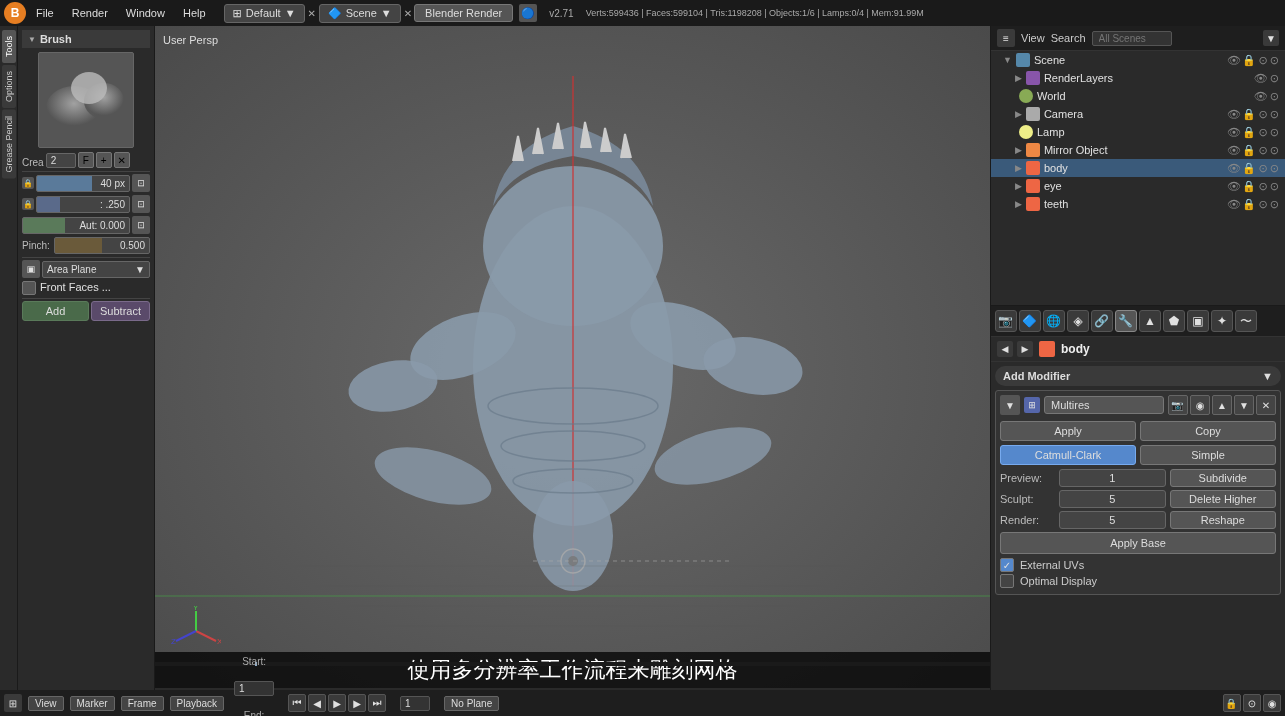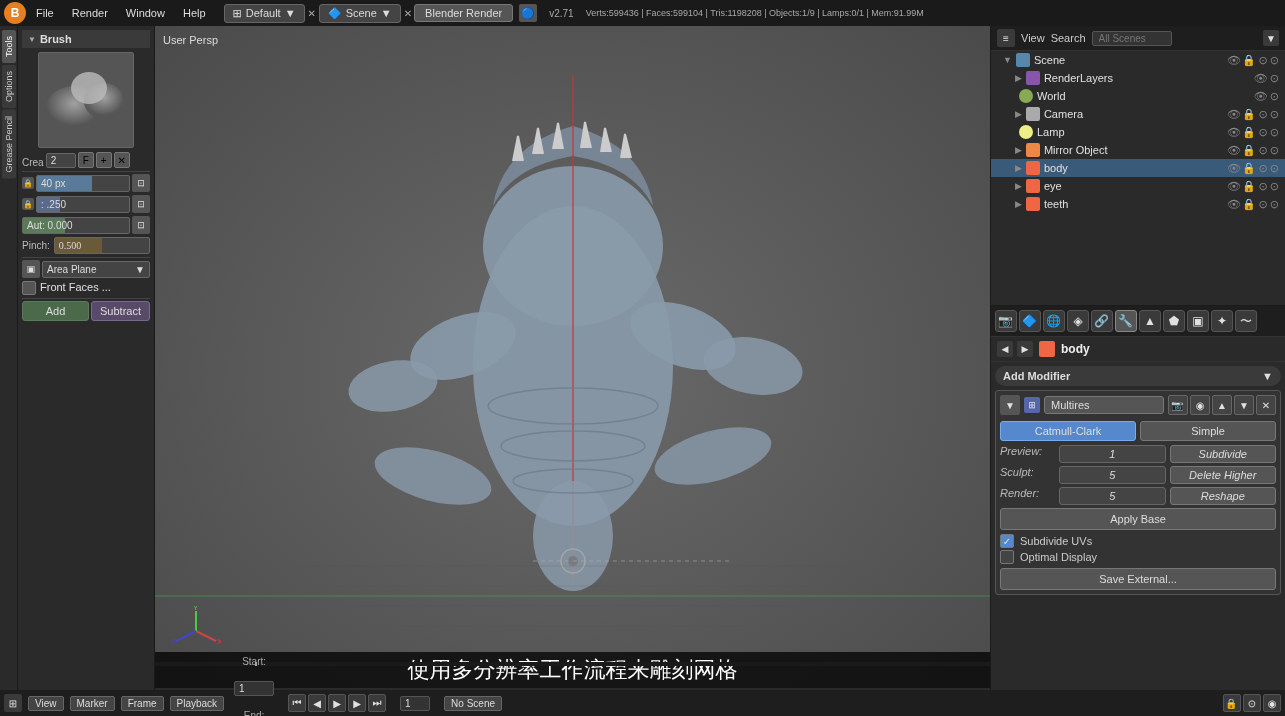--- a/index.html
+++ b/index.html
@@ -154,21 +154,21 @@
       display: flex; align-items: center; gap: 2px; margin-bottom: 3px;
     }
     .slider-field {
       background: linear-gradient(to right, #5a7a5a 0%, #5a7a5a 40%, #444 40%);
       border: 1px solid #666;
       color: #ddd;
       padding: 2px 4px;
       font-size: 10px;
       border-radius: 2px;
       flex: 1;
-      text-align: left;
+      text-align: right;
     }
 
     .dropdown-row {
       display: flex; align-items: center; gap: 2px; margin-bottom: 3px;
     }
     .dropdown-field {
       background: #444;
       border: 1px solid #666;
       color: #ddd;
       padding: 2px 4px;
@@ -492,21 +492,21 @@
       padding: 3px;
       border-radius: 3px;
       cursor: pointer;
       font-size: 11px;
       flex: 1;
       text-align: center;
     }
     .mod-btn.active { background: #5588cc; border-color: #77aaee; }
 
     .mod-row {
-      display: flex; gap: 4px; margin-bottom: 3px; font-style: italic;
+      display: flex; align-items: center; gap: 4px; margin-bottom: 3px;
     }
     .mod-label { color: #bbb; font-size: 11px; min-width: 55px; }
     .mod-value {
       background: #444;
       border: 1px solid #666;
       color: #ddd;
       padding: 2px 6px;
       border-radius: 3px;
       font-size: 11px;
       flex: 1;
@@ -632,21 +632,21 @@
         <span>▼</span>
     </div>
     <div style="color:#aaa;font-size:10px;">✕</div>
   </div>
 
   <div class="engine-btn">Blender Render</div>
 
   <div style="margin-left:4px;display:flex;align-items:center;gap:4px;">
     <div style="width:18px;height:18px;background:#555;border-radius:2px;display:flex;align-items:center;justify-content:center;">🔵</div>
     <span class="status-text">v2.71</span>
-    <span class="status-text" style="font-size:9px;">Verts:599436 | Faces:599104 | Tris:1198208 | Objects:1/9 | Lamps:0/1 | Mem:91.99M</span>
+    <span class="status-text" style="font-size:9px;">Verts:599436 | Faces:599104 | Tris:1198208 | Objects:1/6 | Lamps:0/4 | Mem:91.99M</span>
   </div>
 </div>
 
 <div class="main-area">
 
   <div class="left-panel">
     <div class="left-tabs">
       <div class="side-tab active">Tools</div>
       <div class="side-tab">Options</div>
       <div class="side-tab">Grease Pencil</div>
@@ -697,21 +697,21 @@
 
       <div class="slider-row">
         <div class="slider-field">
           <span>Aut: 0.000</span>
         </div>
         <div style="width:18px;height:18px;background:#555;border-radius:2px;font-size:9px;display:flex;align-items:center;justify-content:center;">⊡</div>
       </div>
 
       <div class="brush-row">
         <span class="row-label">Pinch:</span>
-        <div class="slider-field" style="background: linear-gradient(to right, #6a5a3a 0%, #6a5a3a 50%, #444 50%); font-family: Liberation Serif, serif;">
+        <div class="slider-field" style="background: linear-gradient(to right, #6a5a3a 0%, #6a5a3a 50%, #444 50%);">
           <span>0.500</span>
         </div>
       </div>
 
       <div class="separator"></div>
 
       <div class="dropdown-row">
         <div style="width:18px;height:18px;background:#555;border-radius:2px;font-size:9px;display:flex;align-items:center;justify-content:center;">▣</div>
         <div class="dropdown-field">
           <span>Area Plane</span>
@@ -992,20 +992,24 @@
             </div>
             <div class="modifier-btns">
               <div class="mod-icon-btn">📷</div>
               <div class="mod-icon-btn">◉</div>
               <div class="mod-icon-btn">▲</div>
               <div class="mod-icon-btn">▼</div>
               <div class="mod-icon-btn">✕</div>
             </div>
           </div>
 
+          <div class="mod-apply-row">
+            <div class="mod-btn">Apply</div>
+            <div class="mod-btn">Copy</div>
+          </div>
 
           <div class="mod-apply-row">
             <div class="mod-btn active">Catmull-Clark</div>
             <div class="mod-btn">Simple</div>
           </div>
 
           <div class="mod-row">
             <span class="mod-label">Preview:</span>
             <div class="mod-value">1</div>
             <div class="mod-action-btn">Subdivide</div>
@@ -1022,28 +1026,27 @@
             <div class="mod-value">5</div>
             <div class="mod-action-btn">Reshape</div>
           </div>
 
           <div style="margin-bottom:4px;">
             <div class="apply-base-btn">Apply Base</div>
           </div>
 
           <div class="mod-checkbox-row">
             <div class="mod-checkbox checked">✓</div>
-            <span class="mod-checkbox-label">Subdivide UVs</span>
+            <span class="mod-checkbox-label">External UVs</span>
           </div>
           <div class="mod-checkbox-row">
             <div class="mod-checkbox"></div>
             <span class="mod-checkbox-label">Optimal Display</span>
           </div>
 
-          <div class="mod-save-btn">Save External...</div>
         </div>
       </div>
     </div>
   </div>
 
 </div>
 
 <div class="timeline-bar">
   <div style="width:18px;height:18px;background:#3a3a3a;border-radius:2px;display:flex;align-items:center;justify-content:center;font-size:10px;">⊞</div>
   <div class="tl-btn">View</div>
@@ -1063,20 +1066,20 @@
     <div class="tl-icon">◀</div>
     <div class="tl-icon">▶</div>
     <div class="tl-icon">▶</div>
     <div class="tl-icon">⏭</div>
   </div>
 
   <div style="margin-left:8px;display:flex;align-items:center;gap:4px;">
     <input class="tl-field" type="text" value="1" style="width: 30px;">
   </div>
 
-  <div class="tl-btn" style="margin-left:8px;">No Scene</div>
+  <div class="tl-btn" style="margin-left:8px;">No Plane</div>
 
   <div style="margin-left:auto;display:flex;gap:2px;">
     <div class="tl-icon">🔒</div>
     <div class="tl-icon">⊙</div>
     <div class="tl-icon">◉</div>
   </div>
 </div>
 
 </body></html>

